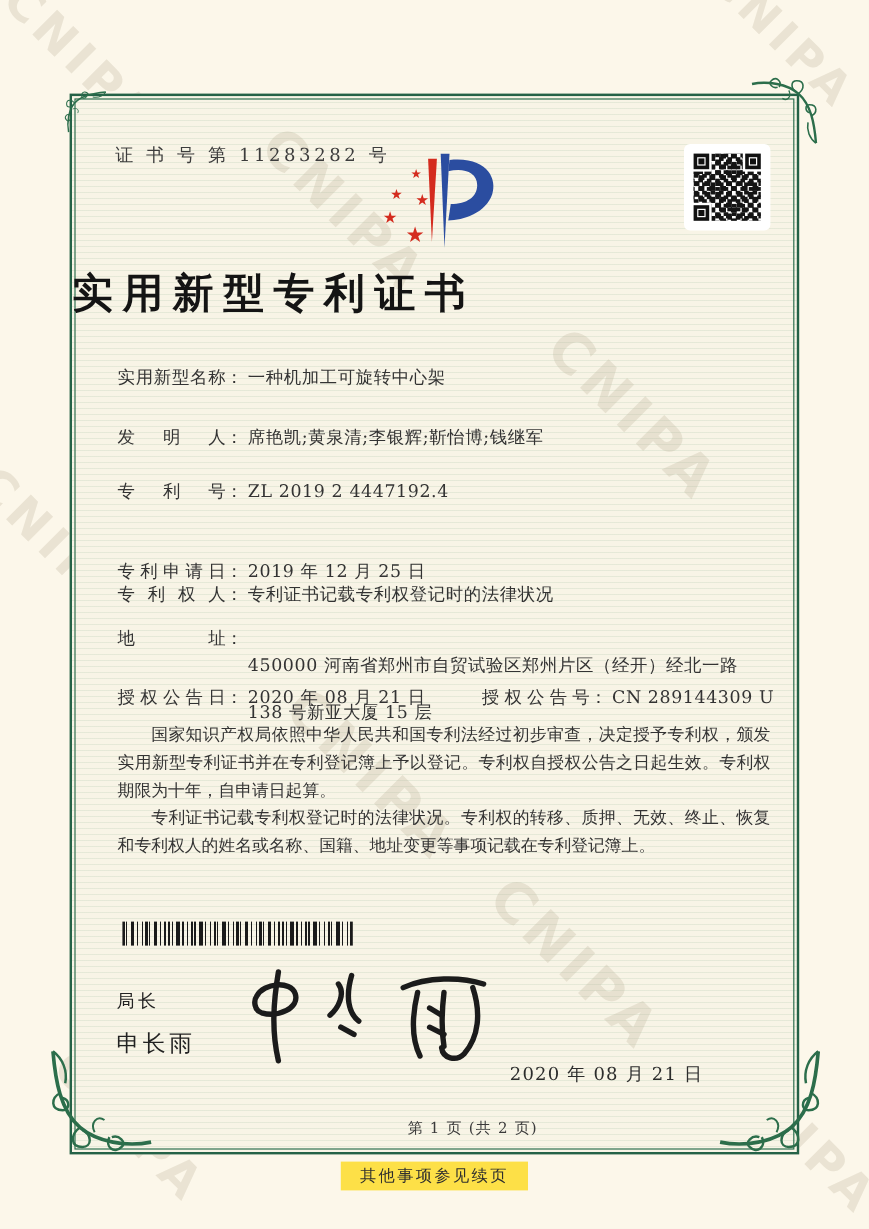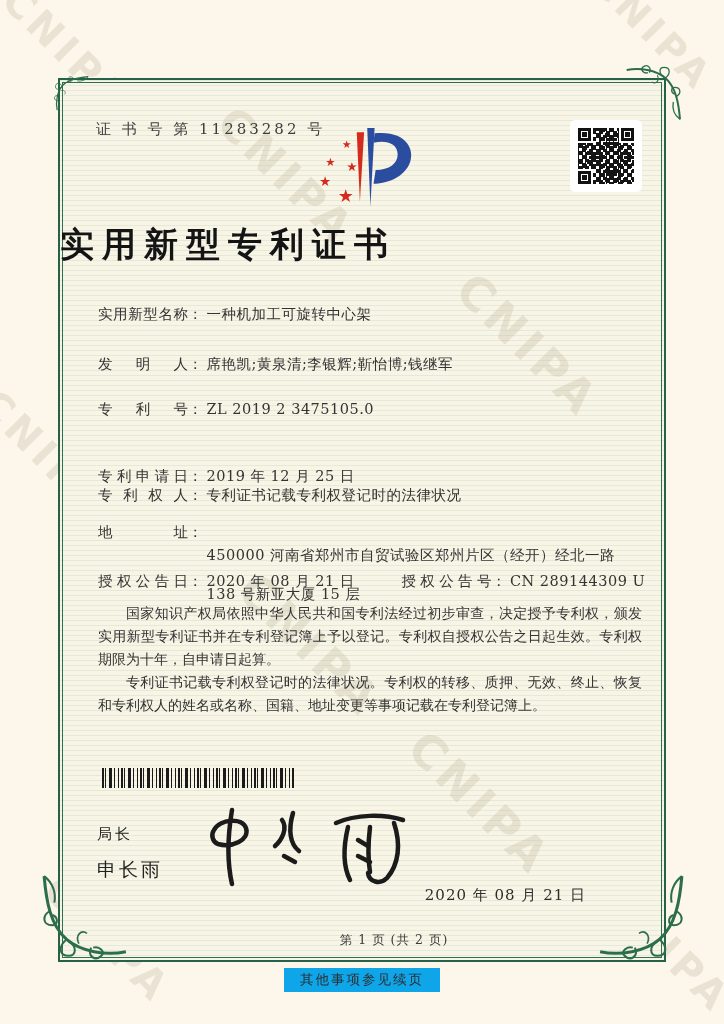--- a/index.html
+++ b/index.html
@@ -75,21 +75,21 @@
   .sig-title{position:absolute;left:37px;top:745px;font-size:15px;letter-spacing:3px;color:#222;}
   .sig-name{position:absolute;left:37px;top:777px;font-size:19px;letter-spacing:3px;color:#222;}
   .sig-svg{position:absolute;left:128px;top:720px;}
 
   .issue-date{position:absolute;right:78px;top:806px;font-size:15px;letter-spacing:1px;color:#2c2c2c;}
   .page-num{position:absolute;left:0;top:852px;width:100%;text-align:center;
             font-size:12.5px;color:#3a3a3a;letter-spacing:1px;padding-left:32px;}
 
   
   .continuation{position:absolute;left:50%;top:968px;transform:translateX(-50%);
-                background:#0ea5e9;padding:3px 16px;font-size:13.5px;letter-spacing:2px;
+                background:#fde047;padding:3px 16px;font-size:13.5px;letter-spacing:2px;
                 color:#2e2e2e;z-index:3;white-space:nowrap;}
 </style>
 </head>
 <body>
 
 <div class="wm" style="left:-14px;top:26px;font-size:40px;">CNIPA</div>
 <div class="wm" style="left:576px;top:8px;font-size:38px;">CNIPA</div>
 <div class="wm" style="left:-36px;top:430px;font-size:40px;">CNIPA</div>
 <div class="wm" style="left:28px;top:916px;font-size:40px;">CNIPA</div>
 <div class="wm" style="left:588px;top:926px;font-size:40px;">CNIPA</div>
@@ -140,21 +140,21 @@
 
     <div class="title">实用新型专利证书</div>
 
     <div class="field row-name">
       <span class="flabel">实用新型名称</span><span>：</span><span class="fvalue">一种机加工可旋转中心架</span>
     </div>
     <div class="field row-inventors">
       <span class="flabel">发明人</span><span>：</span><span class="fvalue">席艳凯;黄泉清;李银辉;靳怡博;钱继军</span>
     </div>
     <div class="field row-patno">
-      <span class="flabel">专利号</span><span>：</span><span class="fvalue">ZL 2019 2 3475105.0</span>
+      <span class="flabel">专利号</span><span>：</span><span class="fvalue">ZL 2019 2 4447192.4</span>
     </div>
     <div class="field row-filing">
       <span class="flabel">专利申请日</span><span>：</span><span class="fvalue">2019 年 12 月 25 日</span>
     </div>
     <div class="field row-patentee">
       <span class="flabel">专利权人</span><span>：</span><span class="fvalue">专利证书记载专利权登记时的法律状况</span>
     </div>
     <div class="field row-address">
       <span class="flabel">地址</span><span>：</span><span class="fvalue wrap">450000 河南省郑州市自贸试验区郑州片区（经开）经北一路 138 号新亚大厦 15 层</span>
     </div>

